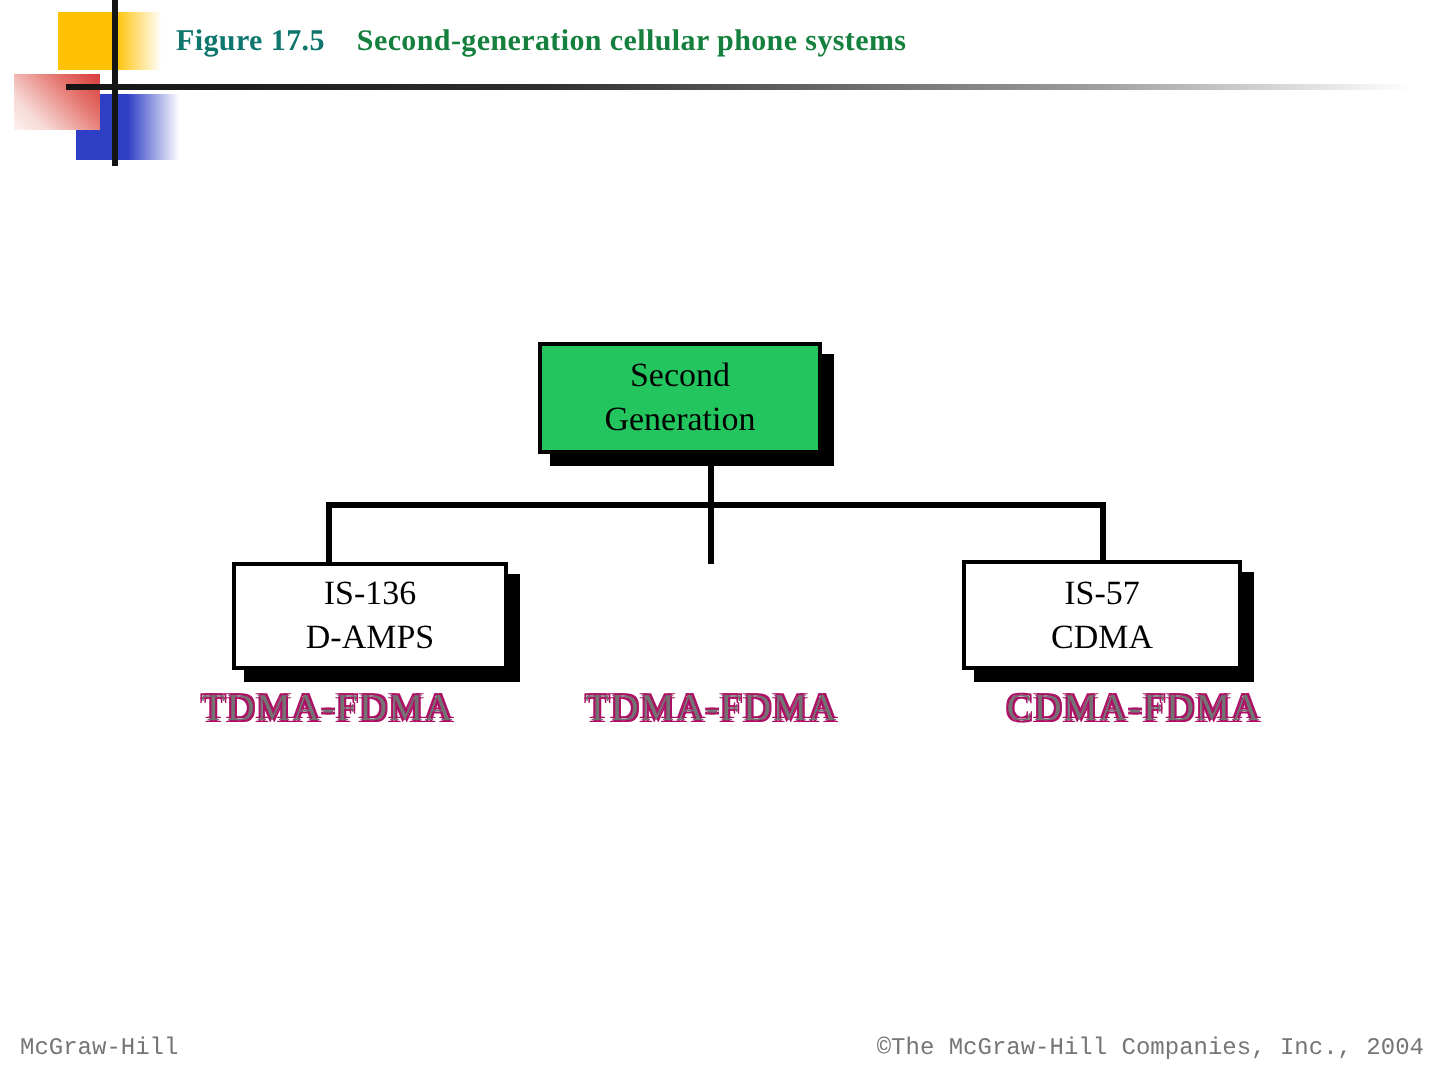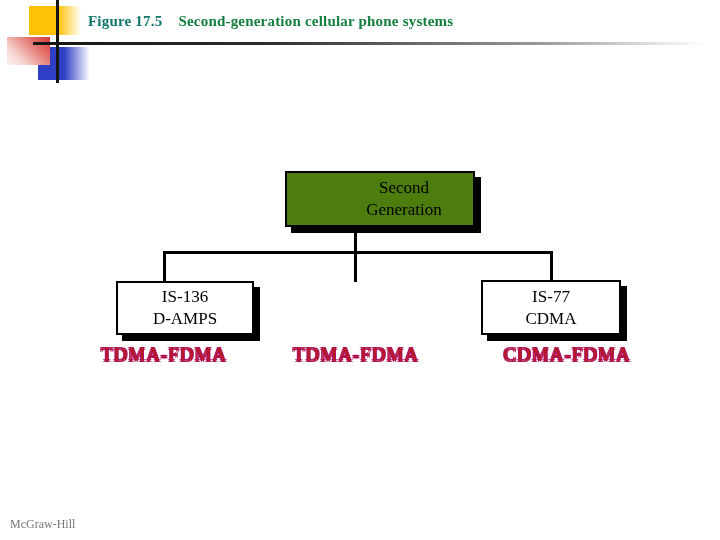--- a/index.html
+++ b/index.html
@@ -36,48 +36,48 @@
   }
   .title .fig   { color:#0f766e; margin-right:16px; }
   .title .text  { color:#15803d; }
 
   
   .node {
     position:absolute; border:2px solid #000; box-shadow:6px 6px 0 #000;
     display:flex; flex-direction:column; align-items:center; justify-content:center;
     text-align:center; font-size:17px; line-height:22px; color:#000; background:#fff;
   }
-  .node-root { left:285px; top:171px; width:138px; height:52px; background:#4d7c0f;padding-left:48px; }
+  .node-root { left:269px; top:171px; width:138px; height:52px; background:#22c55e; }
   .node-c0   { left:95px;  top:281px; width:134px; height:50px;margin-left:21px; }
   .node-c1   { left:287px; top:282px; width:134px; height:51px; }
   .node-c2   { left:481px; top:280px; width:136px; height:51px; }
 
   
   .conn { position:absolute; background:#000; }
   .conn-stem  { left:354px; top:227px; width:2.5px; height:24px; }
   .conn-bar   { left:163px; top:251px; width:389px; height:2.5px; }
   .conn-drop0 { left:163px; top:251px; width:2.5px; height:30px; }
   .conn-drop1 { left:354px; top:251px; width:2.5px; height:31px; }
   .conn-drop2 { left:550px; top:251px; width:2.5px; height:29px; }
 
   
   .access {
     position:absolute; top:344px; width:158px; text-align:center;
     font-size:19px; letter-spacing:1px; white-space:nowrap;
-    color:#b91c1c;
+    color:#737373;
     text-shadow:-1px -1px 0 #ad1166, 1px -1px 0 #ad1166,
                 -1px  1px 0 #ad1166, 1px  1px 0 #ad1166;
   }
   .access-0 { left:85px;  }
   .access-1 { left:277px; }
   .access-2 { left:488px; }
 
   
   .footer-left, .footer-right {
-    position:absolute; top:517px; font-family:Liberation Serif, serif;
+    position:absolute; top:517px; font-family:Liberation Mono, monospace;
     font-size:12px; color:#767676; white-space:nowrap;
   }
   .footer-left  { left:10px; }
   .footer-right { right:8px; text-align:right; }
 </style>
 </head>
 <body>
 
 <div class="slide">
 
@@ -100,23 +100,24 @@
   <div class="node node-root">
     <div>Second</div>
     <div>Generation</div>
   </div>
 
   <div class="node node-c0">
     <div>IS-136</div>
     <div>D-AMPS</div>
   </div>
   <div class="node node-c2">
-    <div>IS-77</div>
+    <div>IS-57</div>
     <div>CDMA</div>
   </div>
 
   <div class="access access-0">TDMA-FDMA</div>
   <div class="access access-1">TDMA-FDMA</div>
   <div class="access access-2">CDMA-FDMA</div>
 
   <div class="footer-left">McGraw-Hill</div>
+  <div class="footer-right">©The McGraw-Hill Companies, Inc., 2004</div>
 
 </div>
 
 </body></html>

